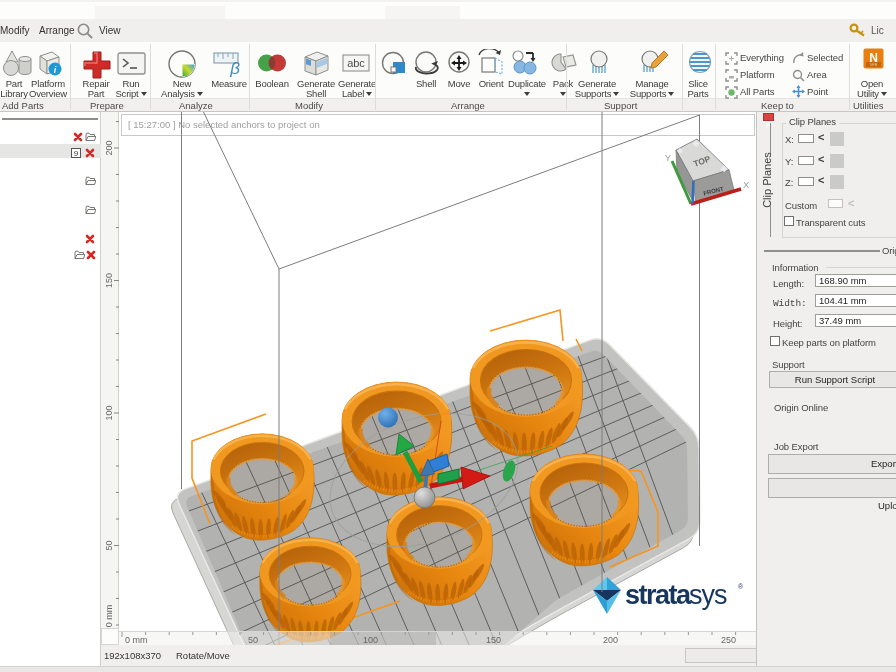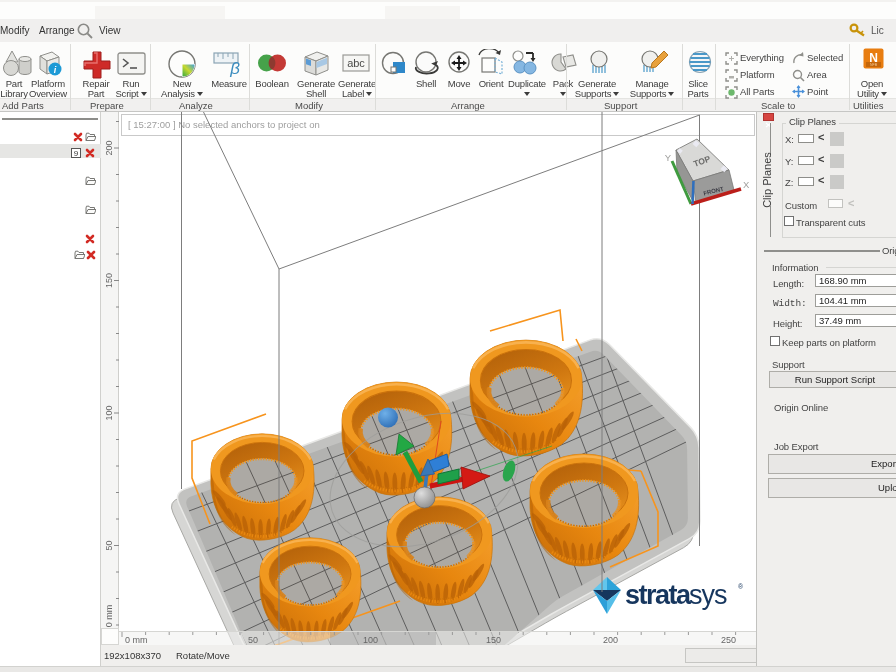--- a/index.html
+++ b/index.html
@@ -218,21 +218,21 @@
 <div class="gsep" style="left:682px;"></div>
 <div class="gsep" style="left:715px;"></div>
 <div class="gsep" style="left:849px;"></div>
 
 <div class="glbl" style="left:2px;">Add Parts</div>
 <div class="glbl" style="left:90px;">Prepare</div>
 <div class="glbl" style="left:179px;">Analyze</div>
 <div class="glbl" style="left:295px;">Modify</div>
 <div class="glbl" style="left:451px;">Arrange</div>
 <div class="glbl" style="left:604px;">Support</div>
-<div class="glbl" style="left:761px;">Scale to</div>
+<div class="glbl" style="left:761px;">Keep to</div>
 <div class="glbl" style="left:853px;">Utilities</div>
 
 <div class="abs" style="left:0;top:112px;width:101px;height:554px;background:#fff;border-right:1px solid #d0d0cd;">
   <div class="abs" style="left:2px;top:6px;width:96px;height:2px;background:#8d8d8a;"></div>
   <div class="abs" style="left:0;top:32px;width:101px;height:14px;background:#e6e6e4;"></div>
   <div id="treeicons">
     <svg class="abs" style="left:73px;top:20px;" width="10" height="10" viewBox="0 0 10 10">
           <path d="M2 2 L8 8 M8 2 L2 8" stroke="#d22b24" stroke-width="2.6" stroke-linecap="round"></path>
         </svg>
     <svg class="abs" style="left:85px;top:20px;" width="11" height="10" viewBox="0 0 11 10">
@@ -598,17 +598,17 @@
   <div class="abs t11" style="left:15px;top:247px;">Support</div>
   <div class="btn" style="left:12px;top:259px;width:132px;height:17px;line-height:15px;">Run Support Script</div>
 
   <div class="abs t11" style="left:17px;top:290px;">Origin Online</div>
 
   <div class="abs t11" style="left:17px;top:329px;">Job Export</div>
   <div class="btn" style="left:11px;top:342px;width:133px;height:20px;">
         <span class="abs" style="left:102px;top:3px;">Export</span>
       </div>
   <div class="btn" style="left:11px;top:366px;width:133px;height:20px;">
-        <span class="abs" style="left:109px;top:3px;">Uplo</span>
+        <span class="abs" style="left:109px;top:21px;">Uplo</span>
       </div>
 </div>
 
 </div>
 
 </body></html>

